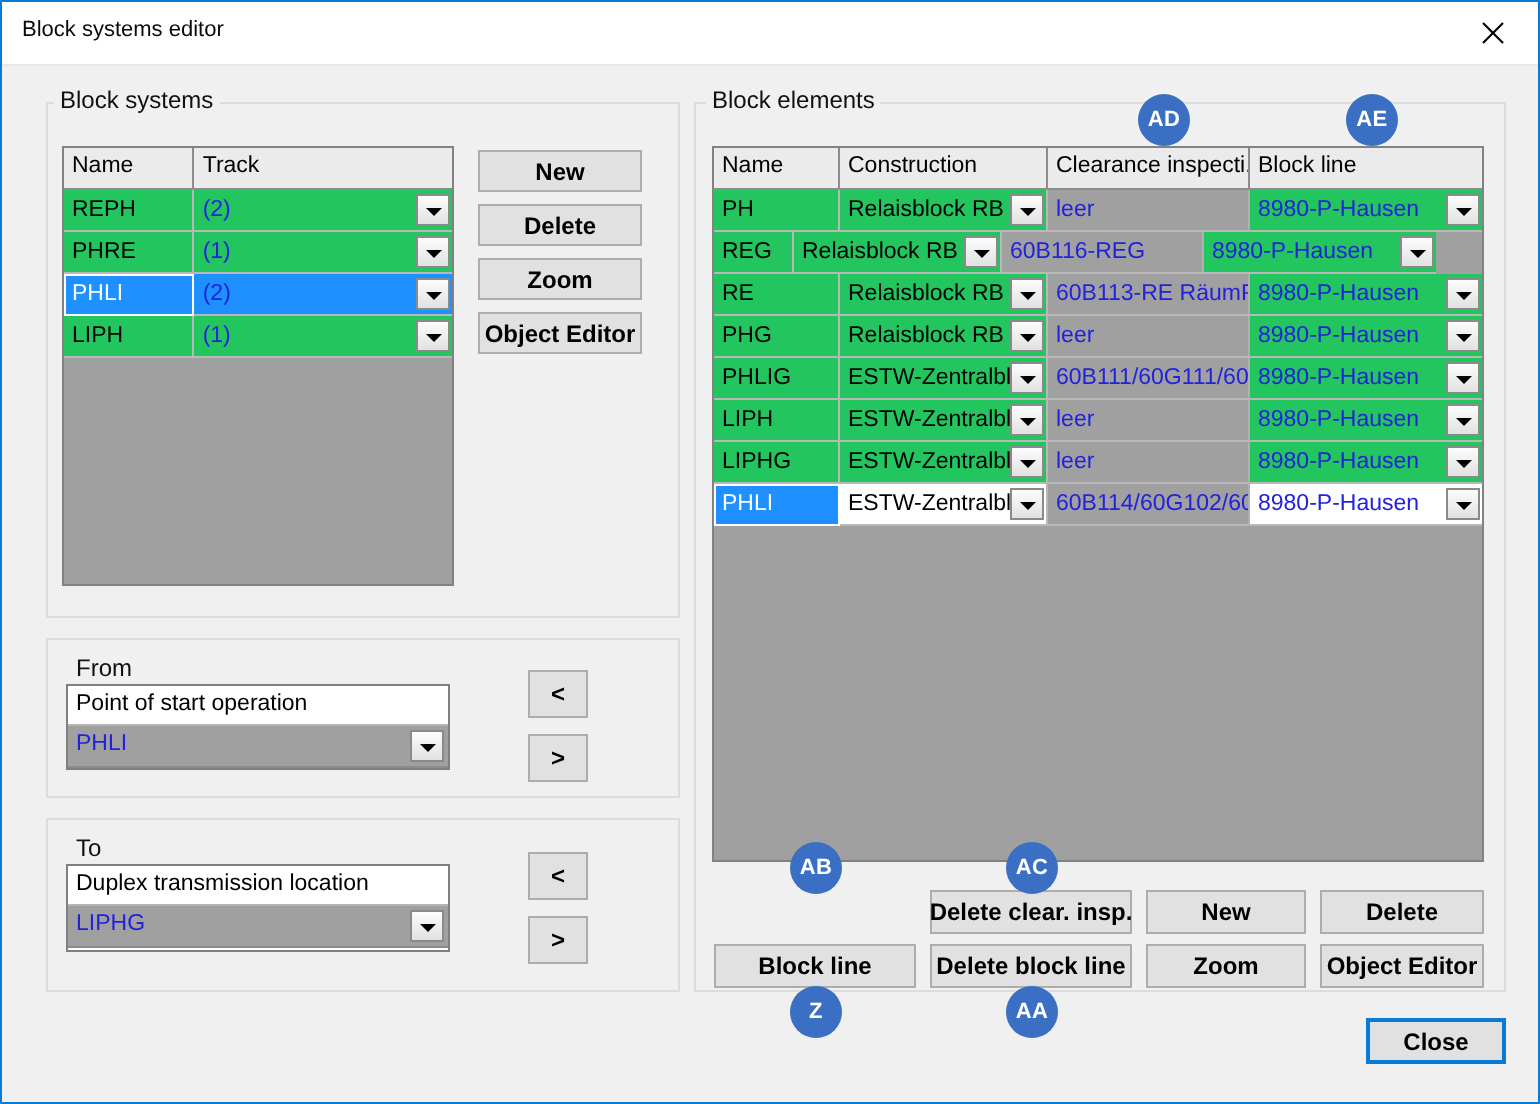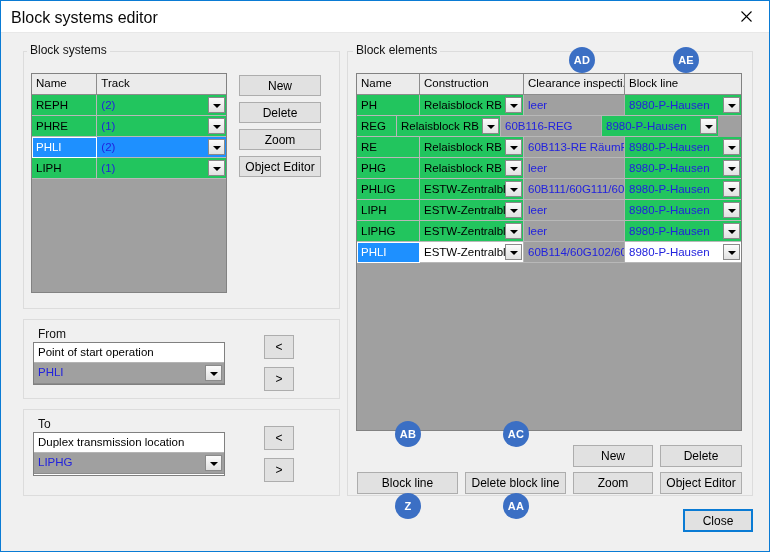--- a/index.html
+++ b/index.html
@@ -26,21 +26,21 @@
     position: absolute;
     left: 0; top: 0;
     width: 768px;
     height: 31px;
     background: #ffffff;
     border-bottom: 1px solid #e8e8e8;
   }
   #title-text {
     position: absolute;
     left: 10px; top: 8px;
-    font-size: 16px;
+    font-size: 11px;
     color: #0a0a0a;
   }
   #btn-close-x {
     position: absolute;
     right: 0px; top: 0px;
     width: 46px; height: 30px;
     display: flex; align-items: center; justify-content: center;
     cursor: pointer;
   }
   #btn-close-x svg { display:block; }
@@ -147,20 +147,21 @@
     background: #e1e1e1;
     border: 1px solid #adadad;
     font-family: "Liberation Sans", sans-serif;
     font-size: 12px;
     color: #000;
     display: flex;
     align-items: center;
     justify-content: center;
     cursor: pointer;
     white-space: nowrap;
+    font-weight: bold;
   }
   .btn.default {
     border: 2px solid #0a7bd4;
     background: #e1e1e1;
   }
 
   
   .fieldbox {
     position: absolute;
     box-sizing: border-box;
@@ -491,20 +492,21 @@
         </div>
       <div class="cell link" style="width:116px; border-right:none; background:#ffffff;">
           <span class="txt" style="color:#2222dd;">8980-P-Hausen</span>
           <span class="cellcombo">
             <span class="arrow"></span>
           </span>
         </div>
     </div>
   </div>
 
+  <div class="btn" style="left:464px; top:444px; width:101px; height:22px;">Delete clear. insp.</div>
   <div class="btn" style="left:572px; top:444px; width:80px; height:22px;">New</div>
   <div class="btn" style="left:659px; top:444px; width:82px; height:22px;">Delete</div>
 
   <div class="btn" style="left:356px; top:471px; width:101px; height:22px;">Block line</div>
   <div class="btn" style="left:464px; top:471px; width:101px; height:22px;">Delete block line</div>
   <div class="btn" style="left:572px; top:471px; width:80px; height:22px;">Zoom</div>
   <div class="btn" style="left:659px; top:471px; width:82px; height:22px;">Object Editor</div>
 
   <div class="btn default" style="left:682px; top:508px; width:70px; height:23px;">Close</div>
 

